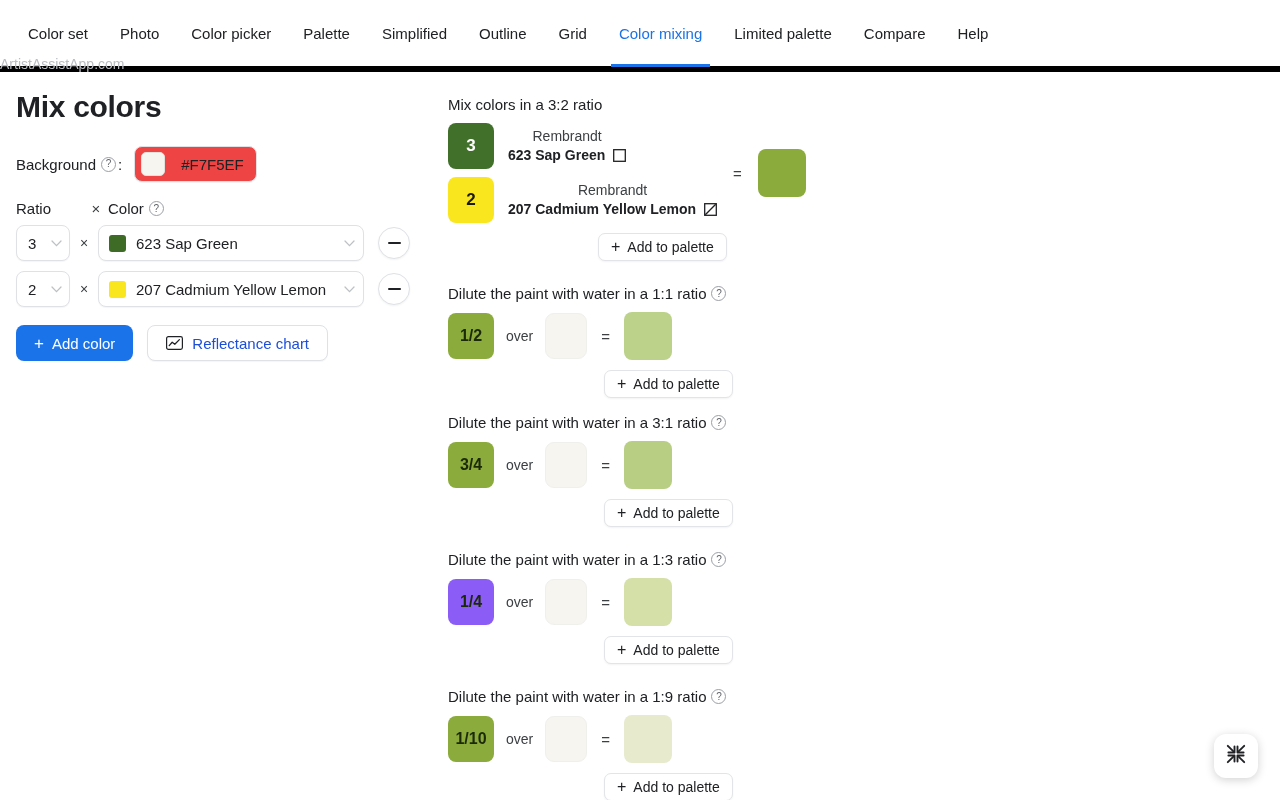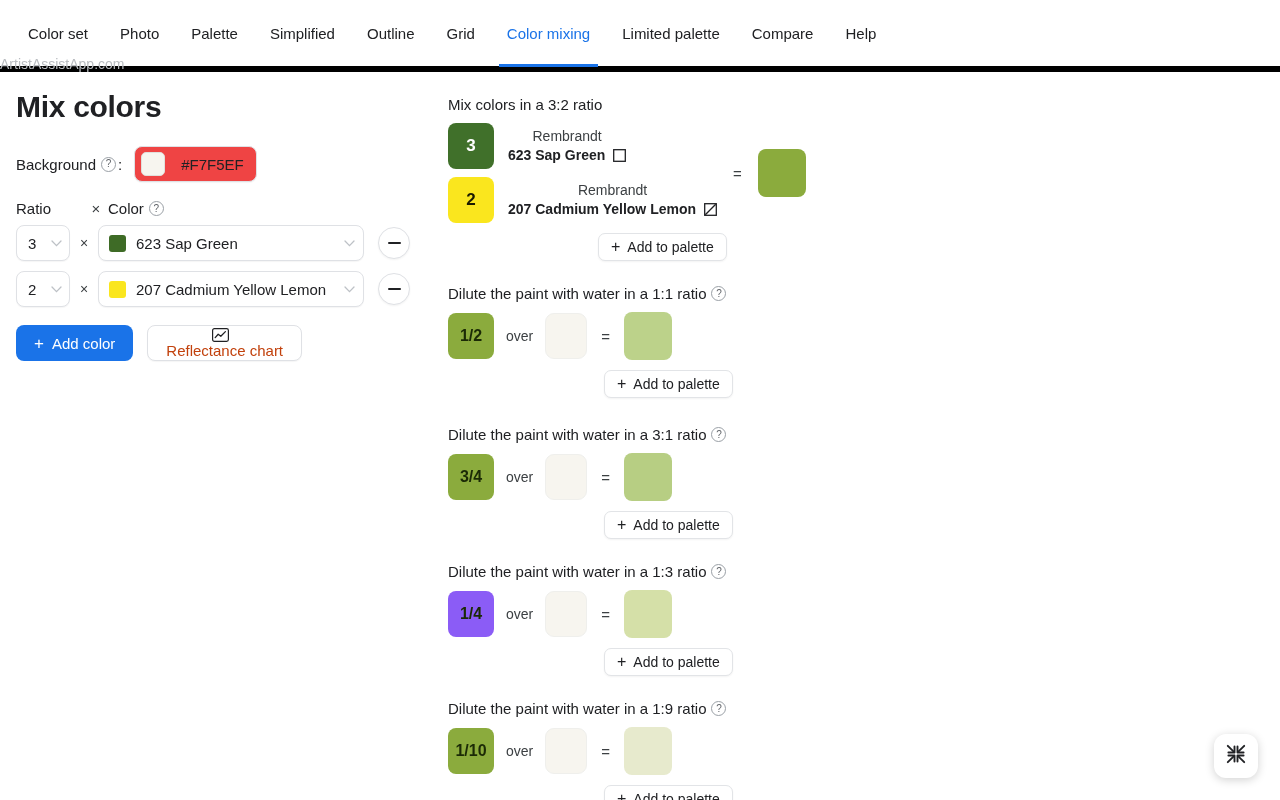--- a/index.html
+++ b/index.html
@@ -130,22 +130,22 @@
 
   .btn-row { margin-top: 18px; display: flex; gap: 14px; }
   .btn {
     height: 36px; border-radius: 8px;
     display: inline-flex; align-items: center; justify-content: center;
     font-size: 15px; cursor: pointer;
     padding: 0 18px;
     white-space: nowrap;
   }
   .btn-primary { background: #1a73e8; color: #fff; }
-  .btn-outline { background: #fff; border: 1px solid #dfe1e5; color: #c2410c;
-                 box-shadow: 0 1px 1px rgba(0,0,0,.04); flex-direction: column; }
+  .btn-outline { background: #fff; border: 1px solid #dfe1e5; color: #1d4ed8;
+                 box-shadow: 0 1px 1px rgba(0,0,0,.04); }
   .plus-glyph { font-size: 17px; margin-right: 8px; line-height: 1; font-weight: 400; }
   .chart-glyph { margin-right: 9px; display: inline-flex; }
 
   
   .section-title {
     font-size: 15px; color: #202124;
     display: flex; align-items: center;
     margin-bottom: 10px;
   }
   .mix-block { display: flex; align-items: center; }
@@ -202,20 +202,21 @@
     display: flex; align-items: center; justify-content: center;
     cursor: pointer;
   }
 </style>
 </head>
 <body>
 
 <div class="nav" id="nav">
     <div class="nav-item">Color set</div>
     <div class="nav-item">Photo</div>
+    <div class="nav-item">Color picker</div>
     <div class="nav-item">Palette</div>
     <div class="nav-item">Simplified</div>
     <div class="nav-item">Outline</div>
     <div class="nav-item">Grid</div>
     <div class="nav-item active">Color mixing</div>
     <div class="nav-item">Limited palette</div>
     <div class="nav-item">Compare</div>
     <div class="nav-item">Help</div>
   </div>
 
@@ -364,21 +365,21 @@
             <span class="eq2">=</span>
             <span class="dil-result" style="background:#BCD28A"></span>
           </div>
           <div class="atp-wrap" style="margin-top:10px; padding-left:156px;">
             <div class="btn-atp">
               <span class="plus-glyph">+</span>
               <span>Add to palette</span>
             </div>
           </div>
         </div>
-        <div style="margin-top: 28px;">
+        <div style="margin-top: 16px;">
           <div class="section-title">
             <span>Dilute the paint with water in a 3:1 ratio</span>
             <span class="help-icon">?</span>
           </div>
           <div class="dilute-block">
             <span class="frac-badge" style="background:#8BAB3D">3/4</span>
             <span class="over-word">over</span>
             <span class="base-sw" style="background:#F7F5EF"></span>
             <span class="eq2">=</span>
             <span class="dil-result" style="background:#B7CE83"></span>

